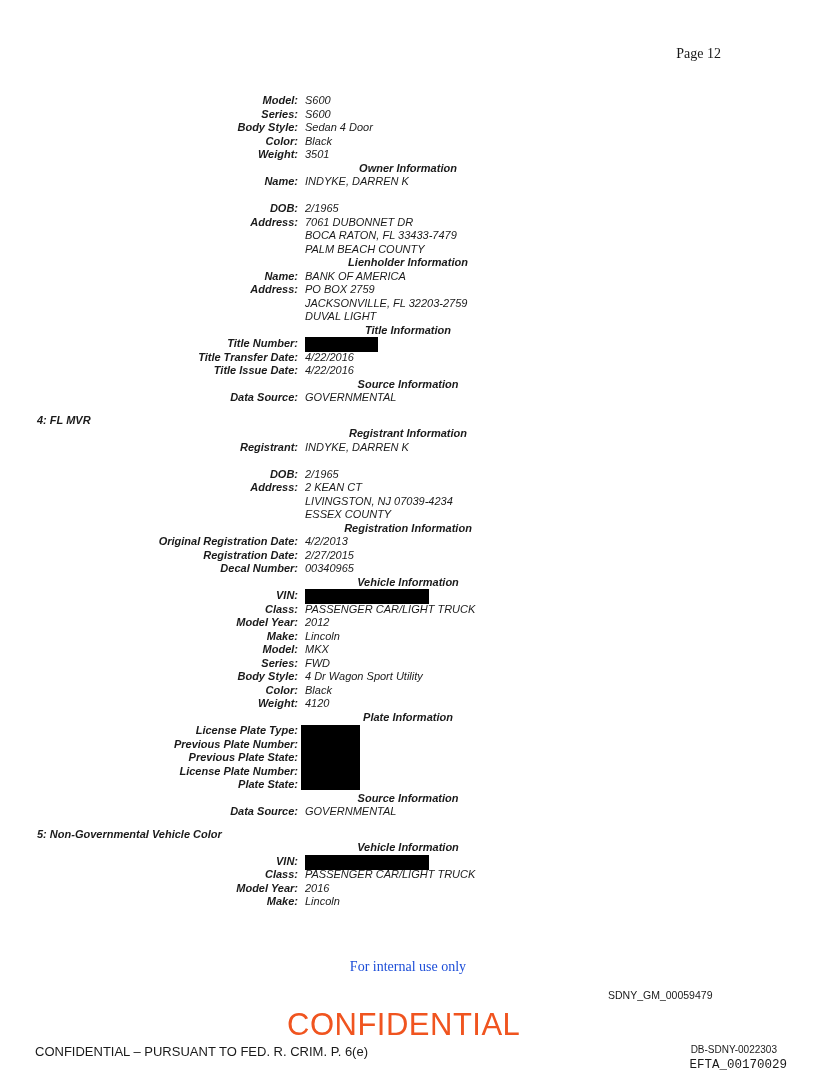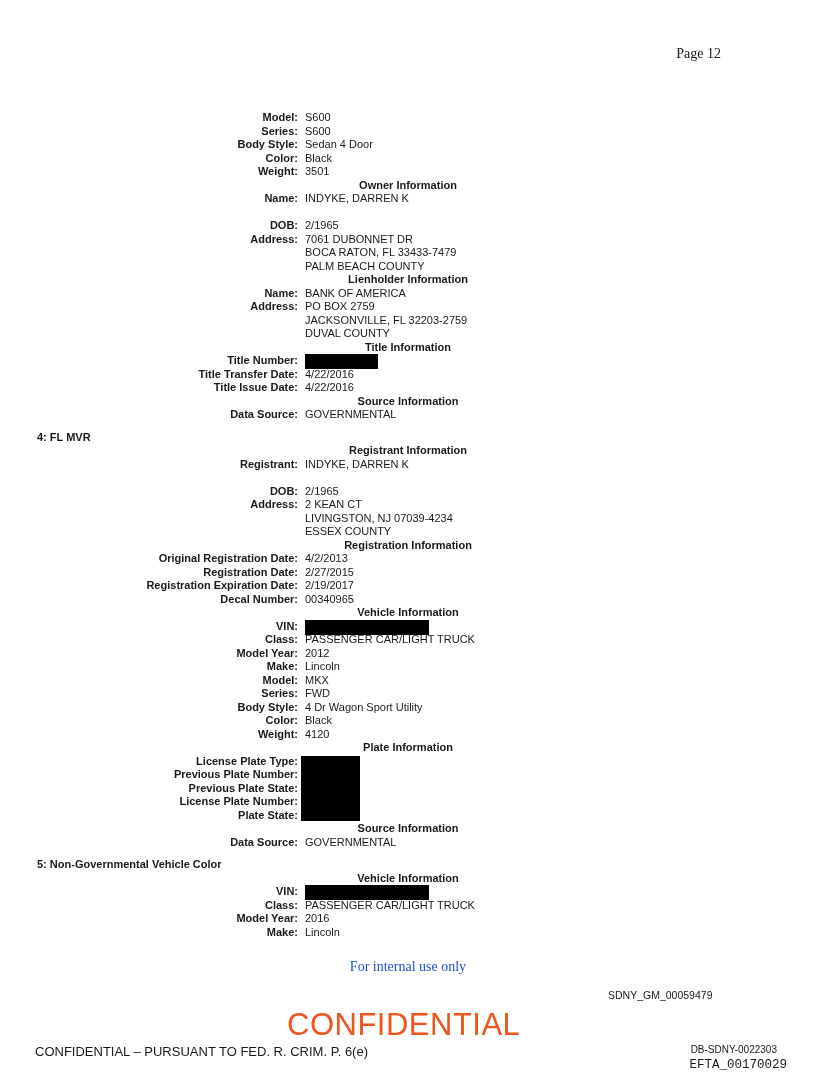--- a/index.html
+++ b/index.html
@@ -5,22 +5,22 @@
   html,body{margin:0;padding:0;}
   body{
     width:816px;height:1073px;position:relative;background:#ffffff;
     font-family:"Liberation Sans",sans-serif;color:#1a1a1a;overflow:hidden;
   }
   .page-number{
     position:absolute;top:46px;right:95px;
     font-family:"Liberation Serif",serif;font-size:14px;color:#1a1a1a;
   }
   .doc{
-    position:absolute;top:111px;left:0;width:816px;
-    font-size:11px;line-height:13.5px;
+    position:absolute;top:94px;left:0;width:816px;
+    font-size:11px;line-height:13.5px;font-style:italic;
   }
   .row{display:flex;height:13.5px;white-space:nowrap;}
   .lbl{width:298px;text-align:right;font-weight:bold;flex:0 0 298px;}
   .val{margin-left:7px;text-align:left;}
   .hdr{height:13.5px;width:816px;text-align:center;font-weight:bold;}
   .sec{height:13.5px;margin-top:9px;padding-left:37px;font-weight:bold;text-align:left;}
   .spacer{height:13.5px;}
   .redact{display:inline-block;background:#000000;height:14px;vertical-align:top;margin-left:7px;}
   .plate-block{position:relative;}
   .plate-box{position:absolute;left:301px;top:1px;background:#000000;}
@@ -102,21 +102,21 @@
     <div class="row">
       <div class="lbl">Address:</div>
       <div class="val">PO BOX 2759</div>
     </div>
     <div class="row">
       <div class="lbl"></div>
       <div class="val">JACKSONVILLE, FL 32203-2759</div>
     </div>
     <div class="row">
       <div class="lbl"></div>
-      <div class="val">DUVAL COUNTY</div>
+      <div class="val">DUVAL LIGHT</div>
     </div>
     <div class="hdr">Title Information</div>
     <div class="row">
       <div class="lbl">Title Number:</div>
       <div class="redact" style="width: 73px; height: 15px;"></div>
     </div>
     <div class="row">
       <div class="lbl">Title Transfer Date:</div>
       <div class="val">4/22/2016</div>
     </div>
@@ -153,24 +153,20 @@
       <div class="val">ESSEX COUNTY</div>
     </div>
     <div class="hdr">Registration Information</div>
     <div class="row">
       <div class="lbl">Original Registration Date:</div>
       <div class="val">4/2/2013</div>
     </div>
     <div class="row">
       <div class="lbl">Registration Date:</div>
       <div class="val">2/27/2015</div>
-    </div>
-    <div class="row">
-      <div class="lbl">Registration Expiration Date:</div>
-      <div class="val">2/19/2017</div>
     </div>
     <div class="row">
       <div class="lbl">Decal Number:</div>
       <div class="val">00340965</div>
     </div>
     <div class="hdr">Vehicle Information</div>
     <div class="row">
       <div class="lbl">VIN:</div>
       <div class="redact" style="width: 124px; height: 15px;"></div>
     </div>

